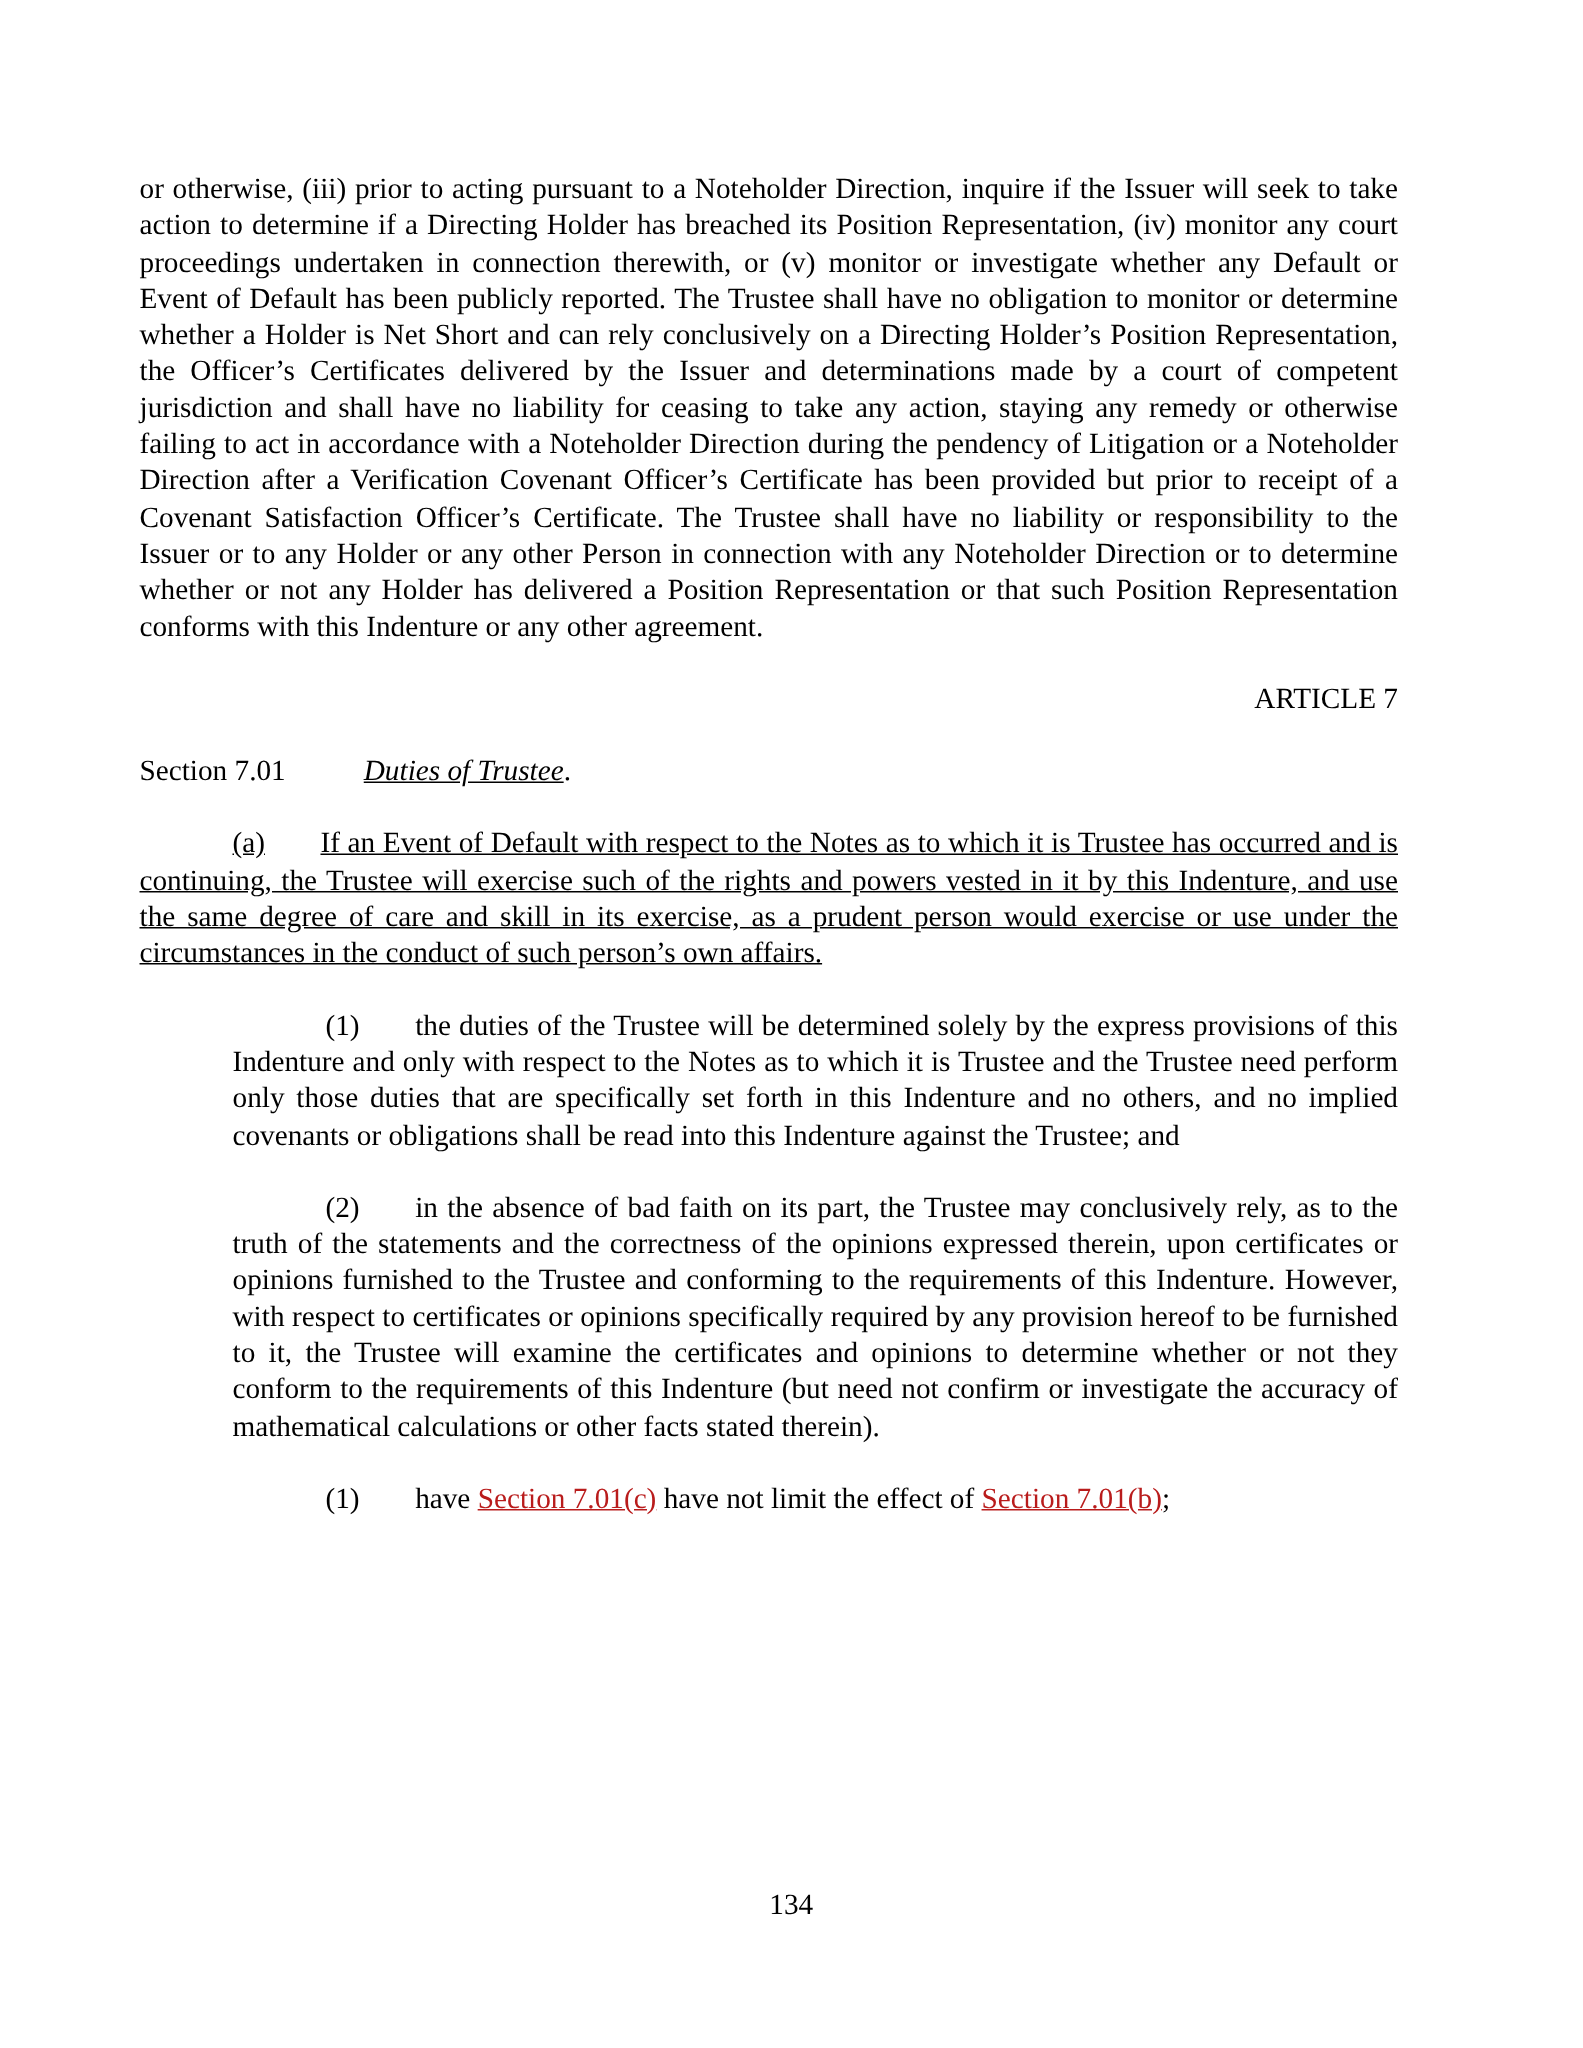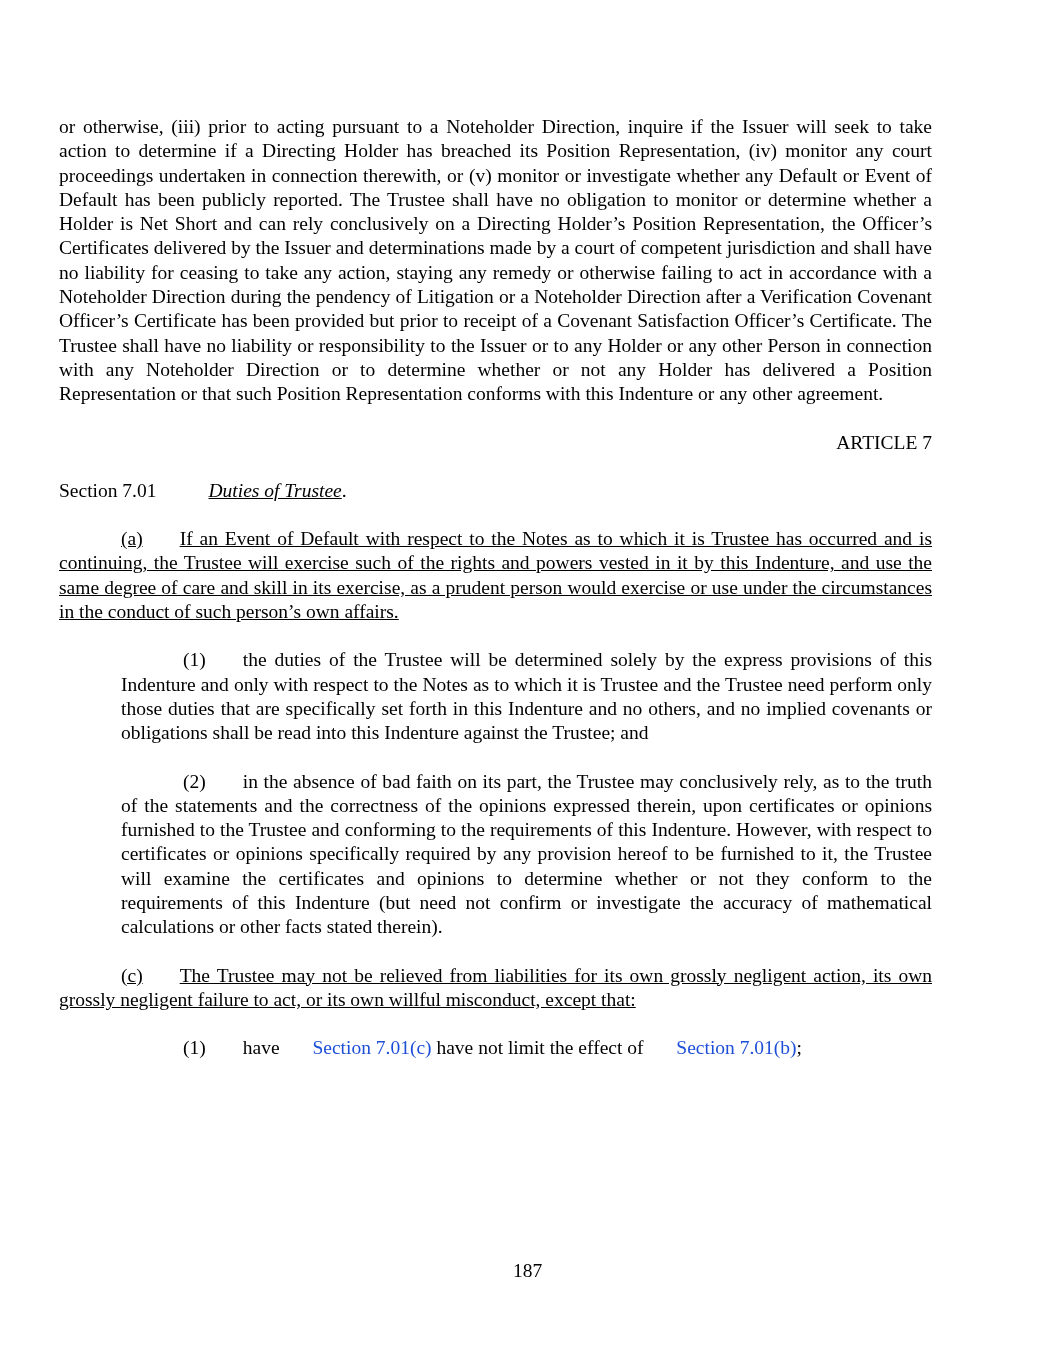--- a/index.html
+++ b/index.html
@@ -10,21 +10,21 @@
   .page {
     position: relative;
     width: 1055px;
     height: 1365px;
     box-sizing: border-box;
     background: #ffffff;
     color: #000000;
     font-family: "Liberation Serif", "DejaVu Serif", serif;
     font-size: 19.5px;
     line-height: 24.3px;
-    padding: 115px 123px 0 59px;
+    padding: 115px 123px 0 93px;
     overflow: hidden;
   }
   .para {
     margin: 0 0 24px 0;
     text-align: justify;
   }
   .indent1 {
     text-indent: 62px;
     text-decoration: underline;
   }
@@ -45,23 +45,23 @@
     margin: 0 0 24px 0;
   }
   .heading-line {
     text-align: right;
   }
   .underline {
     text-decoration: underline;
     font-style: italic;
   }
   .xref {
-    color: #1d4ed8;
+    color: #b91c1c;
+    text-decoration: underline;
     cursor: pointer;
-    margin-left: 28px;
   }
   .page-number {
     position: absolute;
     left: 0;
     right: 0;
     bottom: 82px;
     text-align: center;
   }
 </style>
 </head>
@@ -77,19 +77,18 @@
 
   <p class="para"><span>Section 7.01</span><span class="tab-wide"></span><span class="underline">Duties of Trustee</span><span>.</span></p>
 
   <p class="para indent1"><span>(a)</span><span class="tab"></span><span>If an Event of Default with respect to the Notes as to which it is Trustee has occurred and is continuing, the Trustee will exercise such of the rights and powers vested in it by this Indenture, and use the same degree of care and skill in its exercise, as a prudent person would exercise or use under the circumstances in the conduct of such person’s own affairs.</span></p>
 
 
   <p class="para sub"><span>(1)</span><span class="tab"></span><span>the duties of the Trustee will be determined solely by the express provisions of this Indenture and only with respect to the Notes as to which it is Trustee and the Trustee need perform only those duties that are specifically set forth in this Indenture and no others, and no implied covenants or obligations shall be read into this Indenture against the Trustee; and</span></p>
 
   <p class="para sub"><span>(2)</span><span class="tab"></span><span>in the absence of bad faith on its part, the Trustee may conclusively rely, as to the truth of the statements and the correctness of the opinions expressed therein, upon certificates or opinions furnished to the Trustee and conforming to the requirements of this Indenture. However, with respect to certificates or opinions specifically required by any provision hereof to be furnished to it, the Trustee will examine the certificates and opinions to determine whether or not they conform to the requirements of this Indenture (but need not confirm or investigate the accuracy of mathematical calculations or other facts stated therein).</span></p>
 
-  <p class="para indent1"><span>(c)</span><span class="tab"></span><span>The Trustee may not be relieved from liabilities for its own grossly negligent action, its own grossly negligent failure to act, or its own willful misconduct, except that:</span></p>
 
   <p class="para sub"><span>(1)</span><span class="tab"></span><span>have </span><a class="xref">Section 7.01(c)</a><span> have not limit the effect of </span><a class="xref">Section 7.01(b)</a><span>;</span></p>
 
-  <div class="page-number">187</div>
+  <div class="page-number">134</div>
 
 </div>
 
 </body></html>

